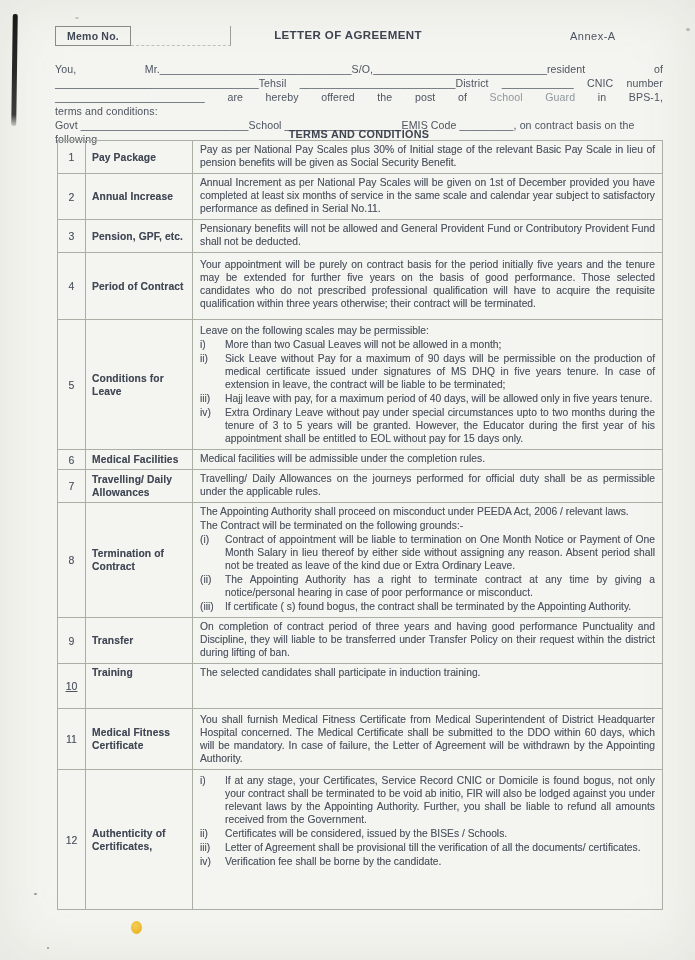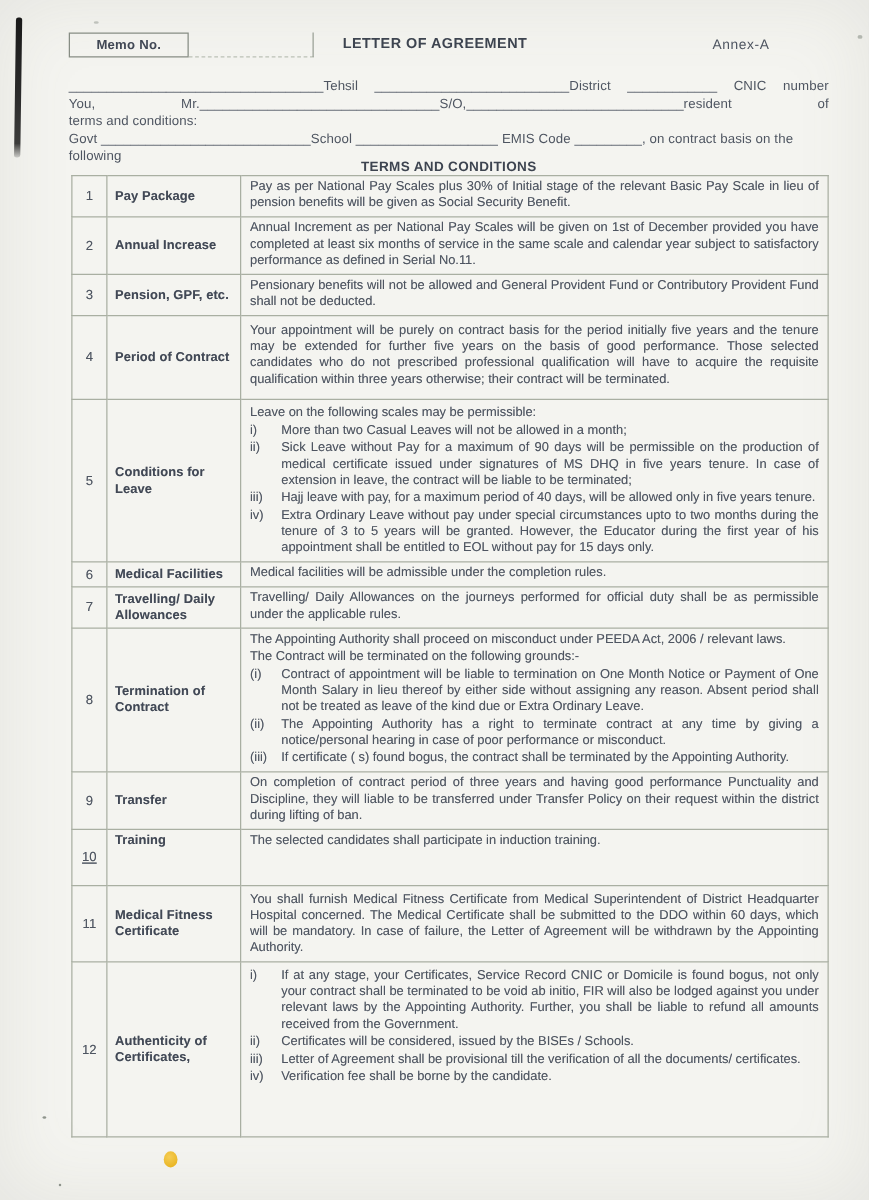--- a/index.html
+++ b/index.html
@@ -33,21 +33,21 @@
   .s1{left:34px;top:893px;width:3px;height:2px;}
   .s2{left:47px;top:947px;width:2px;height:2px;}
   .s3{left:75px;top:17px;width:4px;height:2px;opacity:.5;}
   .s4{left:686px;top:28px;width:4px;height:3px;opacity:.6;}
 
   
   .header{position:absolute;left:55px;top:26px;width:608px;height:24px;}
   .memo-group{position:absolute;left:0;top:0;display:flex;align-items:stretch;height:20px;}
   .memo-box{
     display:inline-flex;align-items:center;justify-content:center;
-    width:96px;height:20px;border:1px solid #878d84;
+    width:76px;height:20px;border:1px solid #878d84;
     font-size:10.5px;font-weight:600;color:var(--ink-strong);letter-spacing:.2px;
   }
   .memo-line{
     width:100px;height:20px;
     border-bottom:1px dashed var(--border-light);
     border-right:1px solid #9aa096;
   }
   .doc-title{
     position:absolute;left:213px;top:3px;width:160px;text-align:center;
     font-size:11.5px;font-weight:700;color:#3d4450;letter-spacing:.4px;
@@ -112,22 +112,23 @@
   <div class="header">
     <div class="memo-group">
       <span class="memo-box">Memo No.</span>
       <span class="memo-line"></span>
     </div>
     <div class="doc-title">LETTER OF AGREEMENT</div>
     <div class="annex">Annex-A</div>
   </div>
 
   <div class="intro">
+    <div class="iline jl">You, Mr.________________________________S/O,_____________________________resident of</div>
     <div class="iline jl">__________________________________Tehsil __________________________District ____________ CNIC number</div>
-    <div class="iline jl">You, Mr.________________________________S/O,_____________________________resident of</div>
+    <div class="iline jl"><span>_________________________ are hereby offered the post of</span><span class="faded"> School Guard </span><span>in BPS-1,</span></div>
     <div class="iline">terms and conditions:</div>
     <div class="iline jl">Govt ____________________________School ___________________ EMIS Code _________, on contract basis on the following</div>
   </div>
 
   <div class="t-heading">TERMS AND CONDITIONS</div>
 
   <table class="terms">
     <tbody>
         <tr>
     <td class="cell-no">1</td>

